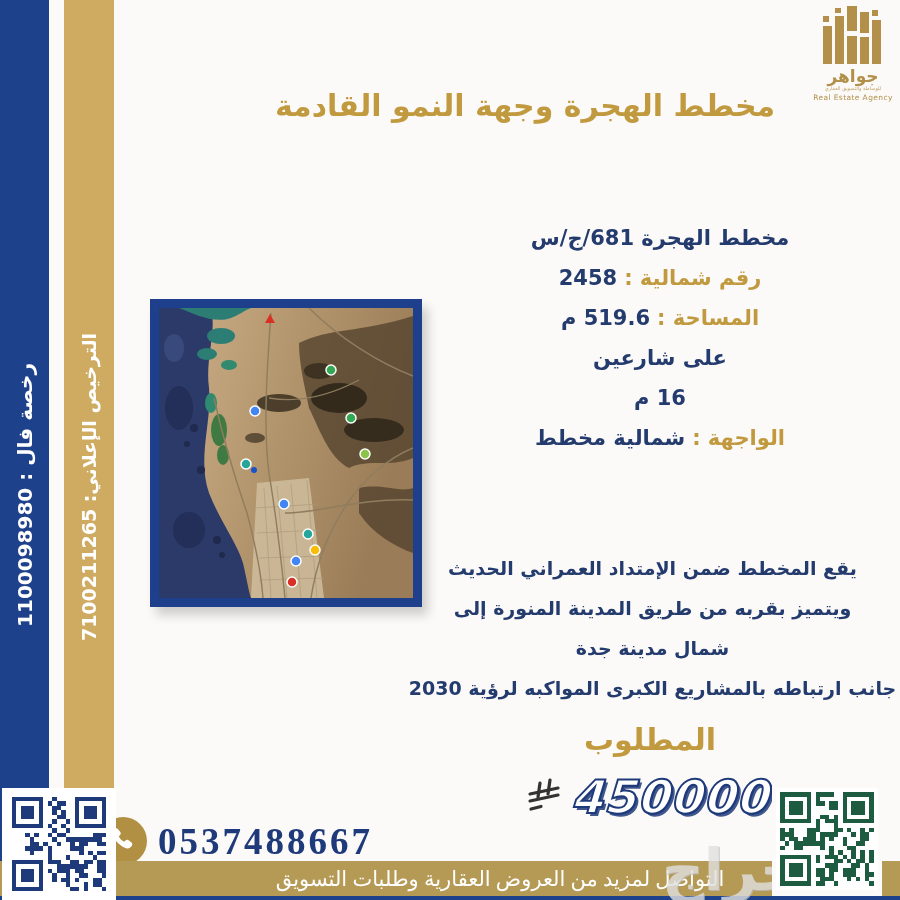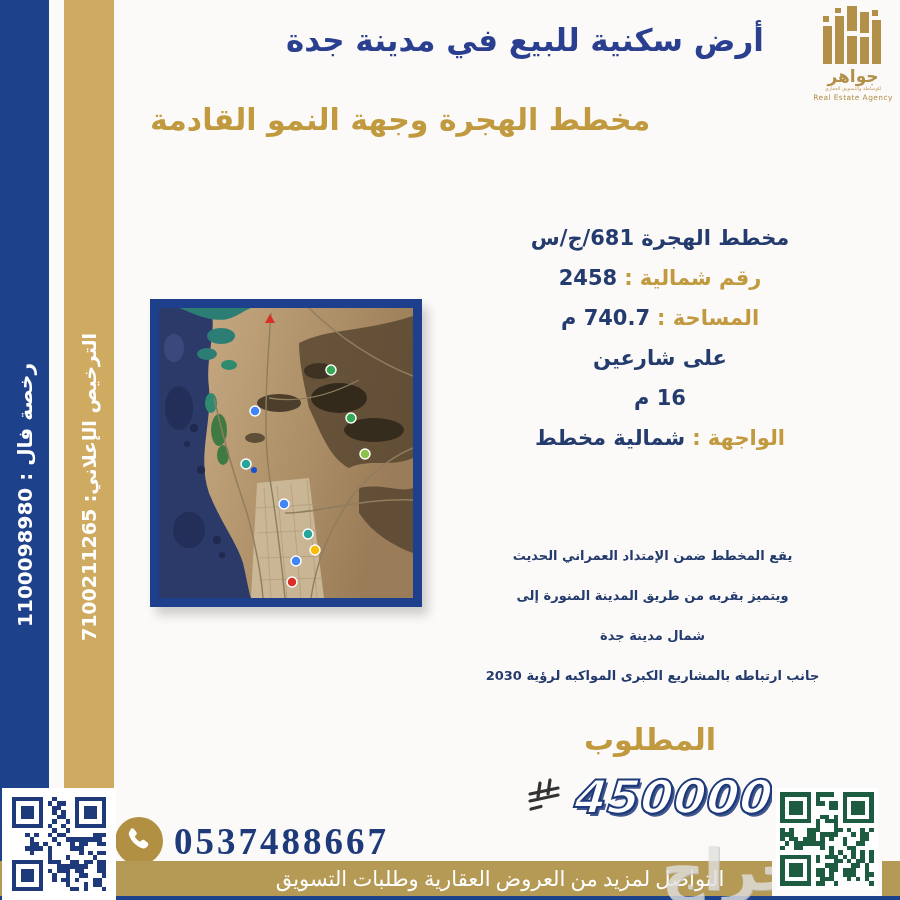--- a/index.html
+++ b/index.html
@@ -20,55 +20,55 @@
   .stripe-navy{position:absolute;left:0;top:0;width:49px;height:900px;background:var(--navy);}
   .stripe-gold{position:absolute;left:64px;top:0;width:50px;height:900px;background:var(--gold);}
   .v-license{position:absolute;white-space:nowrap;color:#fff;font-weight:bold;
     transform:translate(-50%,-50%) rotate(-90deg);direction:rtl;letter-spacing:.5px;}
   #fal-license{left:25px;top:495px;font-size:20px;}
   #ad-license{left:89px;top:487px;font-size:19px;}
 
   
   .title1{position:absolute;left:150px;top:22px;width:750px;text-align:center;
     font-size:31px;font-weight:bold;color:var(--title-navy);direction:rtl;}
-  .title2{position:absolute;left:150px;top:102px;width:750px;text-align:left;
+  .title2{position:absolute;left:150px;top:88px;width:750px;text-align:center;
     font-size:30px;font-weight:bold;color:var(--gold-text);direction:rtl;}
 
   
   .logo{position:absolute;left:806px;top:4px;width:94px;height:104px;}
 
   
   .map-frame{position:absolute;left:150px;top:299px;width:272px;height:308px;
     border:9px solid #1e3f8c;background:#b2946c;
     box-shadow:inset 0 0 0 3px #87a9d9, 6px 8px 10px rgba(0,0,0,.18);}
   .map-frame svg{display:block;width:100%;height:100%;}
 
   
   .details{position:absolute;left:430px;top:218px;width:460px;direction:rtl;}
   .d-row{height:40px;display:flex;justify-content:center;align-items:center;
     font-size:21px;font-weight:bold;color:var(--navy-text);gap:7px;white-space:nowrap;}
   .d-label{color:var(--gold-text);}
 
   
   .description{position:absolute;left:415px;top:548px;width:475px;direction:rtl;}
-  .p-row{height:40px;display:flex;justify-content:center;
-    font-size:13px;font-weight:bold;color:var(--navy-text);white-space:nowrap;}
+  .p-row{height:40px;display:flex;justify-content:center;align-items:center;
+    font-size:19px;font-weight:bold;color:var(--navy-text);white-space:nowrap;}
 
   
   .asking{position:absolute;left:430px;top:722px;width:440px;text-align:center;
     font-size:30px;font-weight:bold;color:var(--gold-text);direction:rtl;}
   .price-row{position:absolute;left:470px;top:770px;width:360px;display:flex;
     justify-content:center;align-items:center;gap:14px;}
   .price-amount{font-size:46px;font-weight:900;font-style:italic;color:#fff;
     -webkit-text-stroke:2px var(--phone-navy);
     text-shadow:3px 3px 0 rgba(30,58,122,.85),1px 1px 0 var(--phone-navy);
     letter-spacing:1px;transform:skewX(-6deg);}
 
   
-  .phone-row{position:absolute;left:114px;top:816px;display:flex;align-items:center;gap:10px;cursor:pointer;}
+  .phone-row{position:absolute;left:98px;top:816px;display:flex;align-items:center;gap:10px;cursor:pointer;}
   .phone-icon{width:50px;height:50px;}
   .phone-number{font-family:"Liberation Serif","DejaVu Serif",serif;font-weight:bold;
     font-size:37px;color:var(--phone-navy);letter-spacing:3px;}
 
   
   .footer-bar{position:absolute;left:0;top:861px;width:900px;height:36px;background:var(--bar-gold);
     display:flex;align-items:center;justify-content:center;padding-left:100px;z-index:5;}
   .footer-text{font-family:"Liberation Serif","DejaVu Serif",serif;color:#fff;font-size:21px;direction:rtl;}
   .footer-navy{position:absolute;left:0;top:896px;width:900px;height:4px;background:var(--navy);z-index:5;}
   .watermark{position:absolute;left:662px;top:836px;font-size:58px;font-weight:bold;
@@ -83,21 +83,20 @@
 </head>
 <body>
 
 <div id="poster">
 
   <div class="stripe-navy"></div>
   <div class="stripe-gold"></div>
   <div id="fal-license" class="v-license">رخصة فال : 1100098980</div>
   <div id="ad-license" class="v-license">الترخيص الإعلاني: 7100211265</div>
 
-  <div class="title1">أرض سكنية للبيع في مدينة جدة</div>
   <div class="title2">مخطط الهجرة وجهة النمو القادمة</div>
 
   <div class="logo">
     <svg viewBox="0 0 94 104">
       <g fill="#b2904a">
         <rect x="17" y="22" width="9" height="38"></rect>
         <rect x="29" y="12" width="9" height="48"></rect>
         <rect x="41" y="2" width="10" height="25"></rect>
         <rect x="41" y="32" width="10" height="28"></rect>
         <rect x="54" y="8" width="9" height="21"></rect>
@@ -198,21 +197,21 @@
   <div class="details">
     <div class="d-row">
       <span>مخطط الهجرة 681/ج/س</span>
     </div>
     <div class="d-row">
       <span class="d-label">رقم شمالية :</span>
       <span>2458</span>
     </div>
     <div class="d-row">
       <span class="d-label">المساحة :</span>
-      <span>740.7 م</span>
+      <span>519.6 م</span>
     </div>
     <div class="d-row">
       <span>على شارعين</span>
     </div>
     <div class="d-row">
       <span>16 م</span>
     </div>
     <div class="d-row">
       <span class="d-label">الواجهة :</span>
       <span>شمالية مخطط</span>

